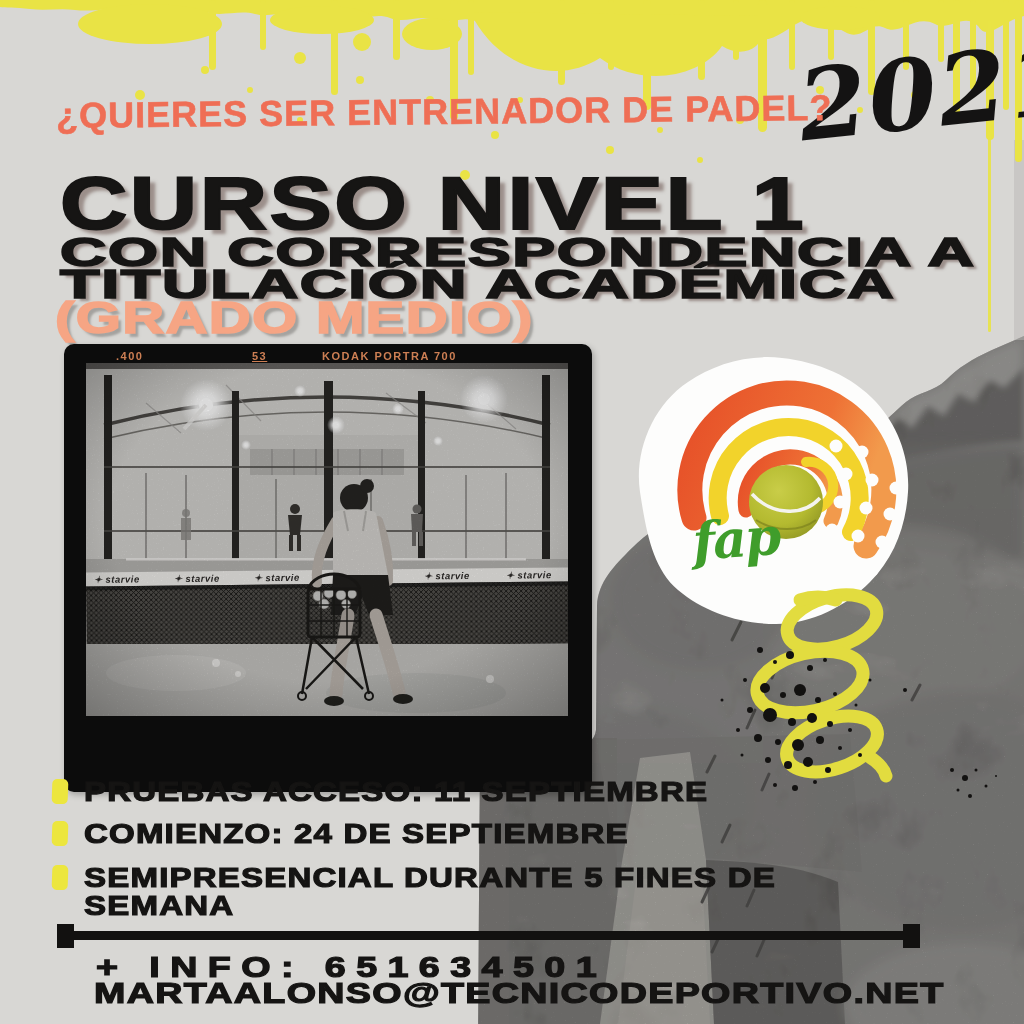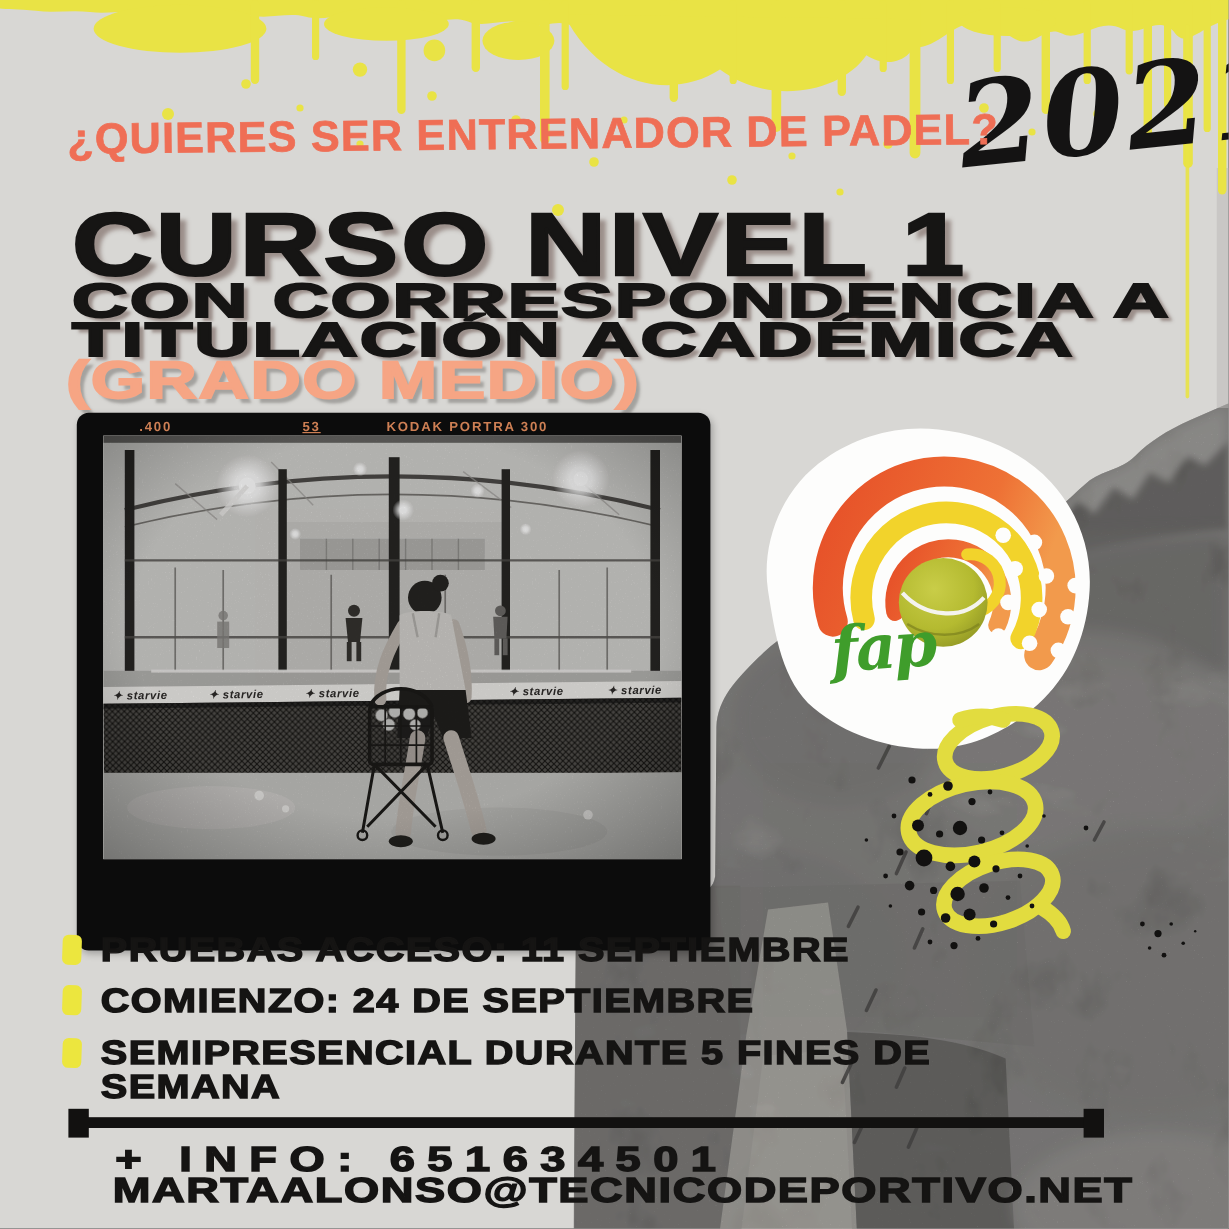--- a/index.html
+++ b/index.html
@@ -225,21 +225,21 @@
   <div class="abs year">2021</div>
   <div class="abs question">¿QUIERES SER ENTRENADOR DE PADEL?</div>
   <div class="abs ttl ttl-1">CURSO NIVEL 1</div>
   <div class="abs ttl ttl-2">CON CORRESPONDENCIA A</div>
   <div class="abs ttl ttl-3">TITULACIÓN ACADÉMICA</div>
   <div class="abs ttl ttl-4">(GRADO MEDIO)</div>
 
   <div class="abs photo-frame">
     <div class="film-text film-counter">.400</div>
     <div class="film-text film-frameno">53</div>
-    <div class="film-text film-stock">KODAK PORTRA 300</div>
+    <div class="film-text film-stock">KODAK PORTRA 700</div>
 
     <div class="photo-inner">
       <svg width="482" height="353" viewBox="0 0 482 353">
         <defs>
           <pattern id="mesh" width="5" height="5" patternUnits="userSpaceOnUse">
             <rect width="5" height="5" fill="#514f4b"></rect>
             <path d="M0,5 L5,0 M0,0 L5,5" stroke="#171614" stroke-width="0.9"></path>
           </pattern>
           <radialGradient id="glow" cx="50%" cy="50%" r="50%">
             <stop offset="0%" stop-color="#ffffff" stop-opacity="1"></stop>

